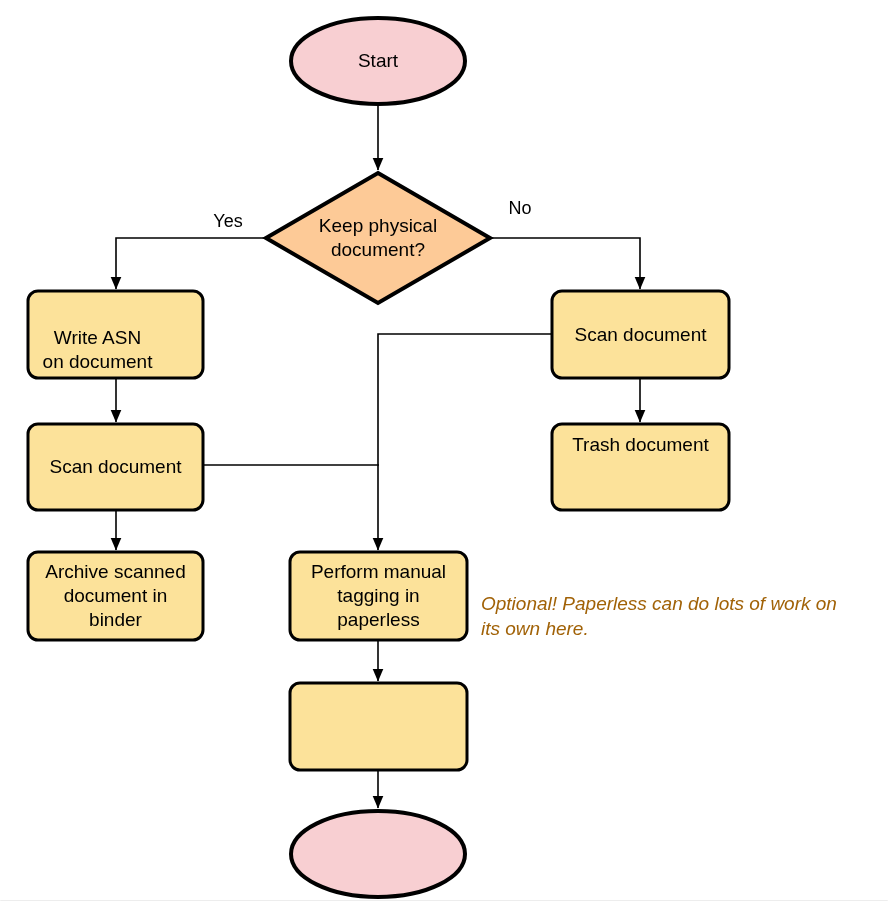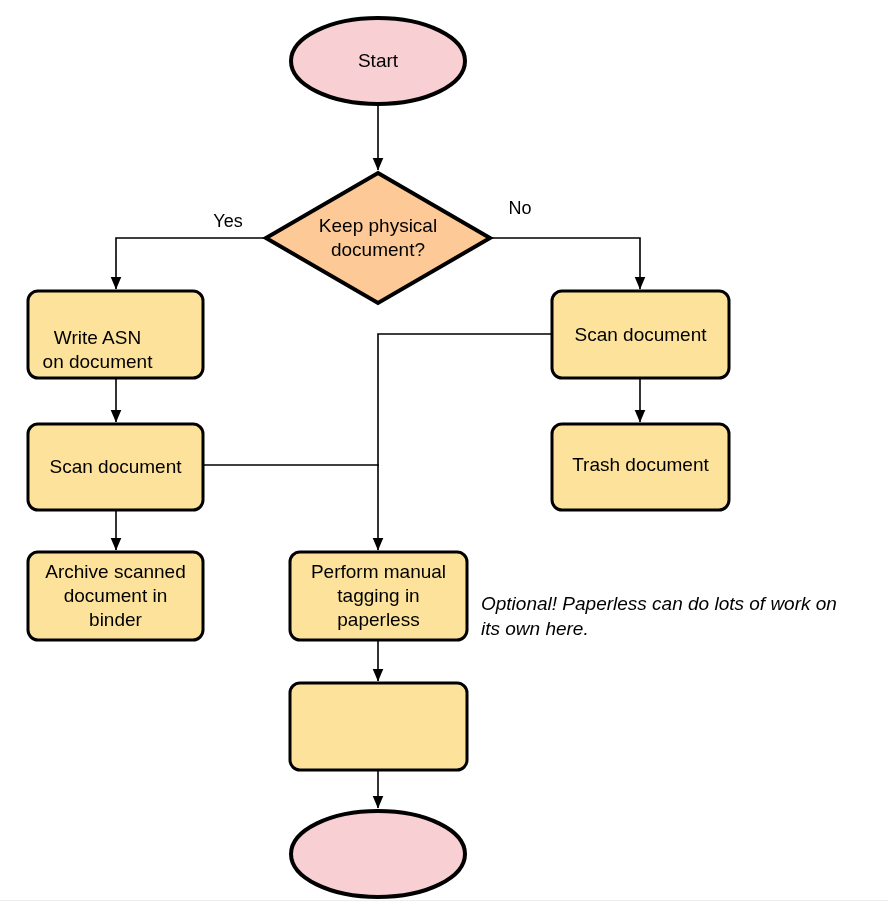--- a/index.html
+++ b/index.html
@@ -38,21 +38,21 @@
     color: #000000;
   }
   .annotation {
     position: absolute;
     left: 481px;
     top: 592px;
     width: 400px;
     font-size: 19px;
     font-style: italic;
     line-height: 1.3;
-    color: #000000;
+    color: #a16207;
     white-space: pre-line;
   }
   .bottom-line {
     position: absolute;
     left: 0;
     top: 900px;
     width: 888px;
     border-top: 1px solid #ededed;
   }
 </style>
@@ -94,21 +94,21 @@
   <div class="node-label" style="left:290px; top:17px; width:176px; height:88px;">Start</div>
   <div class="node-label" style="left:266px; top:173px; width:224px; height:130px;">Keep physical
 document?</div>
   <div class="node-label" style="left:28px; top:306px; width:139px; height:87px;">Write ASN
 on document</div>
   <div class="node-label" style="left:28px; top:424px; width:175px; height:86px;">Scan document</div>
   <div class="node-label" style="left:28px; top:552px; width:175px; height:88px;">Archive scanned
 document in
 binder</div>
   <div class="node-label" style="left:552px; top:291px; width:177px; height:87px;">Scan document</div>
-  <div class="node-label" style="left:552px; top:424px; width:177px; height:82px;">Trash document</div>
+  <div class="node-label" style="left:552px; top:404px; width:177px; height:82px;">Trash document</div>
   <div class="node-label" style="left:290px; top:552px; width:177px; height:88px;">Perform manual
 tagging in
 paperless</div>
 
   <div class="edge-label" style="left:200px; top:209px; width:56px; height:24px;">Yes</div>
   <div class="edge-label" style="left:492px; top:196px; width:56px; height:24px;">No</div>
 
   <div class="annotation">Optional! Paperless can do lots of work on
 its own here.</div>
 

